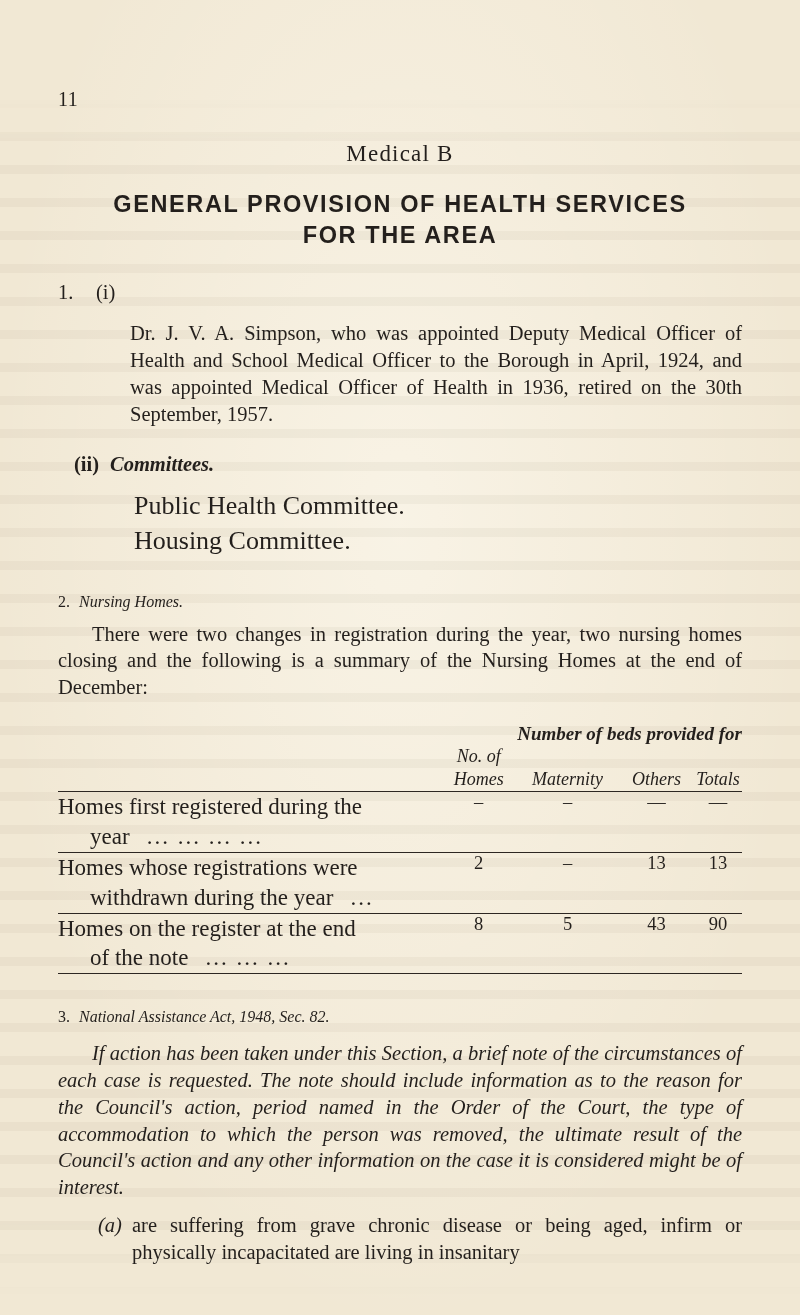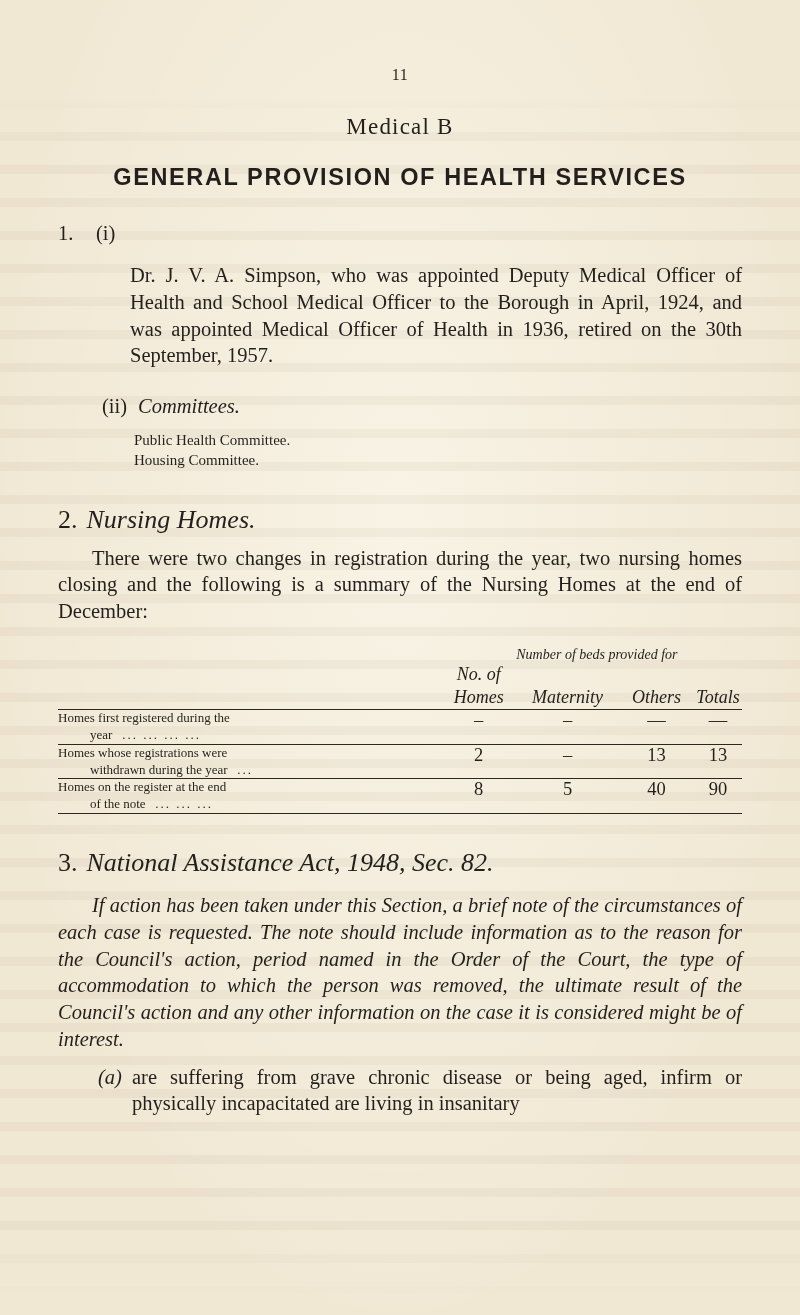--- a/index.html
+++ b/index.html
@@ -34,23 +34,23 @@
     background:
       repeating-linear-gradient(to bottom,
         rgba(90,70,45,0.85) 0px, rgba(90,70,45,0.85) 9px,
         rgba(90,70,45,0) 9px, rgba(90,70,45,0) 33px);
     -webkit-mask-image: linear-gradient(to bottom, transparent 0 96px, #000 150px, #000 1220px, transparent 1300px);
             mask-image: linear-gradient(to bottom, transparent 0 96px, #000 150px, #000 1220px, transparent 1300px);
   }
   .content { position: relative; z-index: 2; }
 
   .folio {
-    text-align: center;
-    font-size: 16px;
-    padding-top: 66px;
+    text-align: left;
+    font-size: 20px;
+    padding-top: 88px;
     letter-spacing: 0.5px;
   }
   .section-label {
     text-align: center;
     margin-top: 30px;
     font-size: 21px;
     letter-spacing: 1.2px;
   }
   .section-label .sc-big { font-size: 23px; }
 
@@ -96,35 +96,36 @@
     margin-top: 15px;
     margin-left: 72px;
     font-size: 20.5px;
     line-height: 1.305;
     text-align: justify;
   }
 
   .sub-head {
     display: flex;
     margin-top: 24px;
-    margin-left: 44px;
+    margin-left: 16px;
+    font-weight: bold;
   }
   .sub-head .item-roman { width: 36px; flex: 0 0 36px; }
 
   .flush-para { margin-top: 11px; }
 
   .committee-list {
     margin: 10px 0 0 76px;
-    font-size: 15px;
+    font-size: 26px;
     line-height: 1.36;
   }
 
   .numbered-head {
     margin-top: 34px;
-    font-size: 26px;
+    font-size: 16px;
   }
   .numbered-head .n { margin-right: 9px; }
 
   
   table.homes {
     width: 100%;
     border-collapse: collapse;
     margin-top: 22px;
     font-size: 17.5px;
   }
@@ -135,38 +136,38 @@
   .col-head {
     font-style: italic;
     font-weight: normal;
     text-align: center;
     font-size: 18px;
     line-height: 1.28;
     padding-bottom: 7px;
   }
   .head-spanner {
     font-style: italic;
-    font-weight: normal;
-    text-align: left;
-    font-size: 14px;
+    font-weight: bold;
+    text-align: right;
+    font-size: 19px;
     padding-bottom: 1px;
   }
   .rule-row td {
     height: 1px;
     padding: 0;
   }
   .rule {
     border-top: 1.6px solid #2d2722;
     height: 0;
     font-size: 0;
     line-height: 0;
   }
   .row-label {
     text-align: left;
-    font-size: 13px;
+    font-size: 23px;
     line-height: 1.3;
     padding: 9px 0 9px 4px;
     width: 56%;
   }
   .row-label .l1 { display: block; }
   .row-label .l2 { display: block; padding-left: 32px; }
   .leaders { letter-spacing: 2px; }
   .num {
     text-align: center;
     font-size: 18.5px;
@@ -206,20 +207,21 @@
   <div class="content">
 
     <div class="folio">11</div>
 
     <div class="section-label">
       <span class="sc-big">Medical</span><span class="sc-big">&nbsp;</span><span class="sc-big">B</span>
     </div>
 
     <h1 class="main-title">
       <span>GENERAL PROVISION OF HEALTH SERVICES</span><br>
+      <span>FOR THE AREA</span>
     </h1>
 
     <div class="item-block">
       <div class="item-num">1.</div>
       <div class="item-roman">(i)</div>
     </div>
 
     <p class="indent-para">Dr. J. V. A. Simpson, who was appointed Deputy Medical Officer of Health and School Medical Officer to the Borough in April, 1924, and was appointed Medical Officer of Health in 1936, retired on the 30th September, 1957.</p>
 
     <div class="sub-head">
@@ -307,21 +309,21 @@
             </td>
           </tr>
 
         <tr>
           <td class="row-label">
             <span class="l1">Homes on the register at the end</span>
             <span class="l2"><span>of the note</span>&nbsp;&nbsp;&nbsp;<span class="leaders">...   ...   ...</span></span>
           </td>
           <td class="num num-pad">8</td>
           <td class="num num-pad">5</td>
-          <td class="num num-pad">40</td>
+          <td class="num num-pad">43</td>
           <td class="num num-pad">90</td>
         </tr>
 
         <tr class="rule-row">
             <td colspan="5">
               <div class="rule"></div>
             </td>
           </tr>
       </tbody>
     </table>

